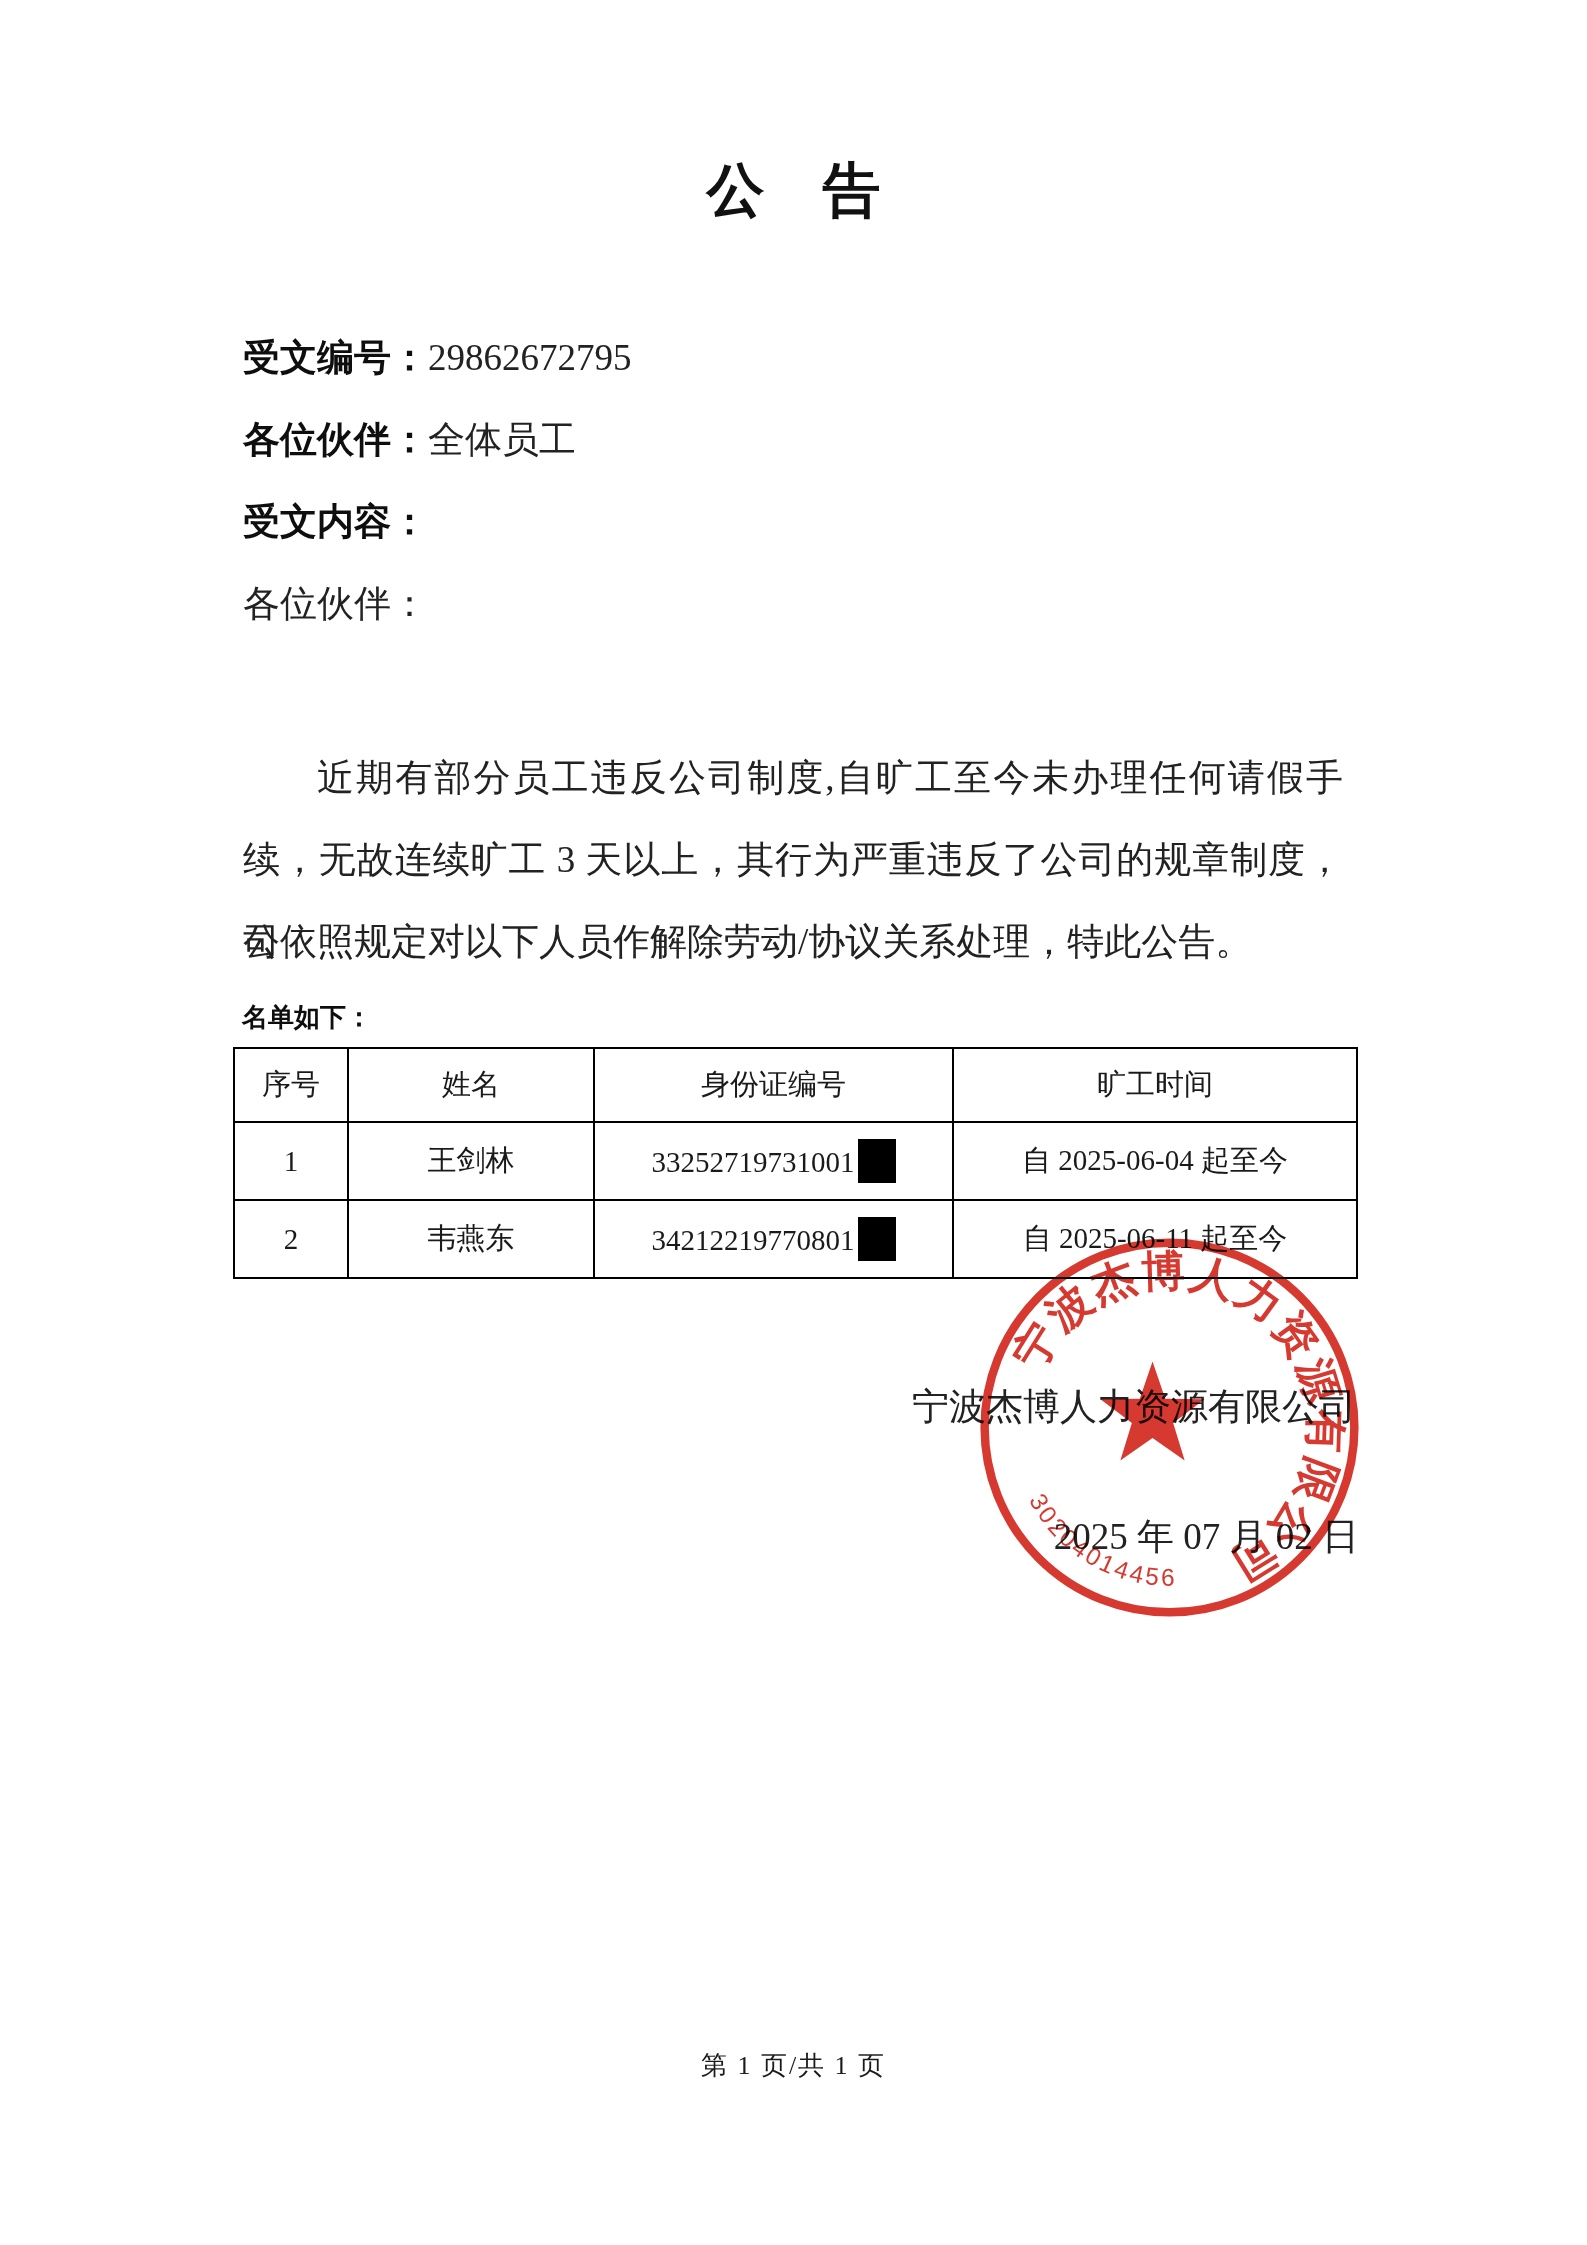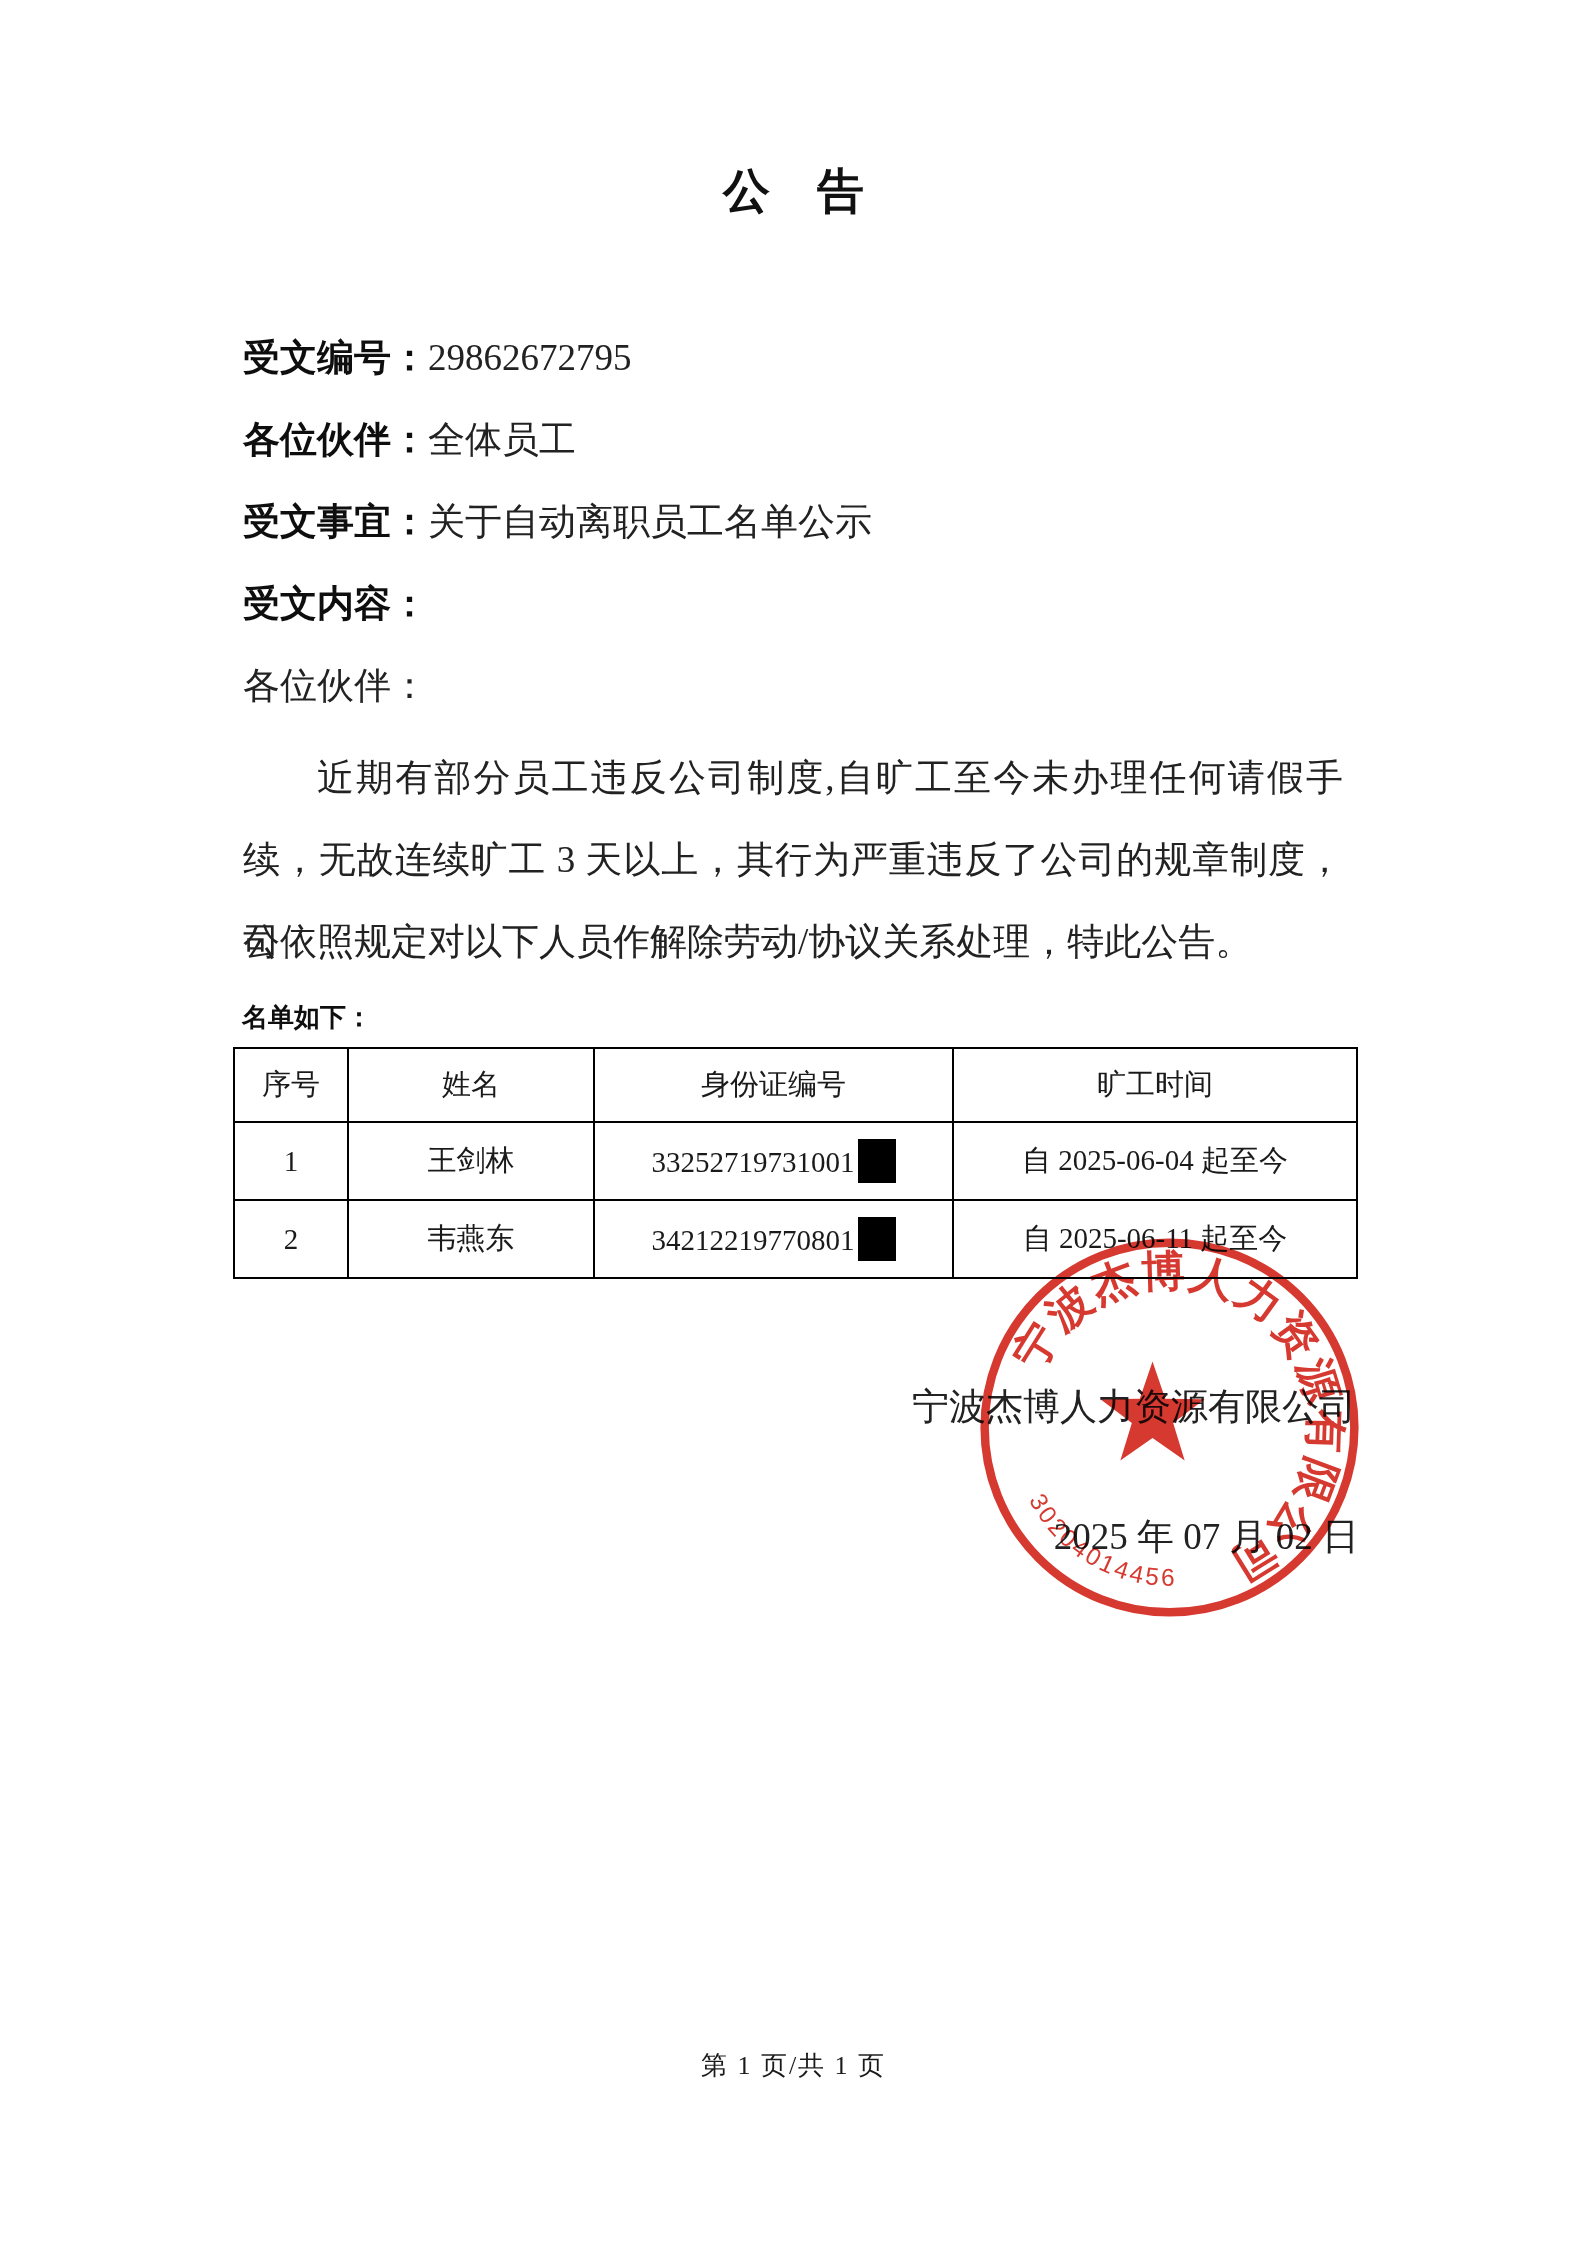--- a/index.html
+++ b/index.html
@@ -11,21 +11,21 @@
     background: #ffffff;
     font-family: "Liberation Serif", "DejaVu Serif", serif;
     color: #1c1c1c;
     overflow: hidden;
   }
   .doc-title {
     position: absolute;
     top: 160px; left: 0;
     width: 100%;
     text-align: center;
-    font-size: 47px;
+    font-size: 58px;
     line-height: 62px;
     font-weight: bold;
     color: #111;
   }
   .fields {
     position: absolute;
     left: 243px; top: 317px;
     width: 1160px;
   }
   .frow { font-size: 37px; line-height: 82px; height: 82px; white-space: nowrap; }
@@ -118,23 +118,20 @@
   <div class="doc-title">公　告</div>
 
   <div class="fields">
     <div class="frow">
       <span class="flabel">受文编号：</span><span class="fvalue">29862672795</span>
     </div>
     <div class="frow">
       <span class="flabel">各位伙伴：</span><span class="fvalue">全体员工</span>
     </div>
     <div class="frow">
-      <span class="flabel">受文事宜：</span><span class="fvalue">关于自动离职员工名单公示</span>
-    </div>
-    <div class="frow">
       <span class="flabel">受文内容：</span><span class="fvalue"></span>
     </div>
     <div class="frow">
       <span class="fvalue">各位伙伴：</span>
     </div>
   </div>
 
   <div class="body-block">
     <div class="bline just indent">近期有部分员工违反公司制度,自旷工至今未办理任何请假手</div>
     <div class="bline just">续，无故连续旷工 3 天以上，其行为严重违反了公司的规章制度，公</div>

